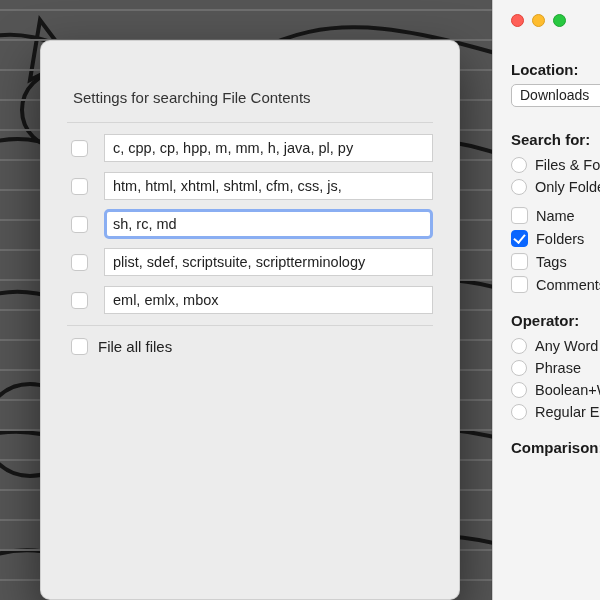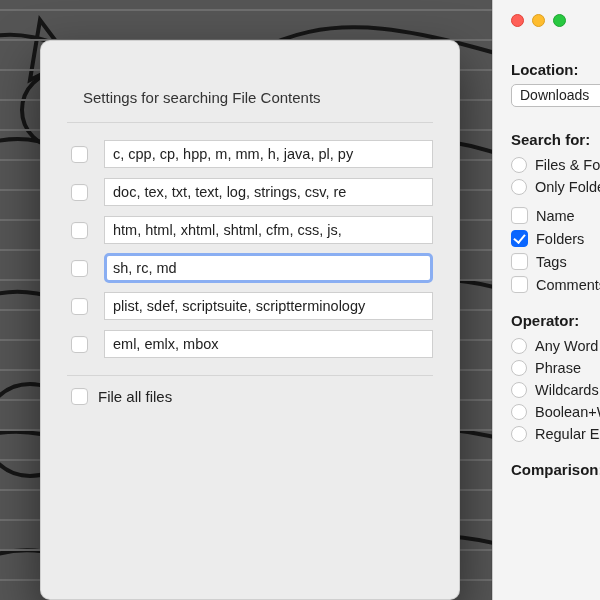--- a/index.html
+++ b/index.html
@@ -30,26 +30,26 @@
     background: #ececec;
     border-radius: 10px;
     box-shadow: 0 20px 50px rgba(0,0,0,0.5);
     padding: 48px 26px 20px 26px;
     border: 1px solid rgba(0,0,0,0.12);
   }
   .settings-title {
     font-size: 15px;
     color: #333;
     margin-bottom: 16px;
-    margin-left: 16px;
+    margin-left: 6px;
   }
   .ext-list {
     border-top: 1px solid #d5d5d5;
     border-bottom: 1px solid #d5d5d5;
-    padding: 12px 0;
+    padding: 6px 0;
   }
   .ext-row {
     display: flex;
     align-items: center;
     gap: 16px;
     padding: 5px 0 5px 4px;
   }
   .mac-checkbox {
     width: 17px; height: 17px;
     border: 1px solid #c8c8c8;
@@ -196,24 +196,20 @@
 
 <div class="settings-window">
   <div class="settings-title">Settings for searching File Contents</div>
   <div class="ext-list">
       <div class="ext-row">
         <div class="mac-checkbox"></div>
         <input type="text" class="ext-input" value="c, cpp, cp, hpp, m, mm, h, java, pl, py" style="">
       </div>
       <div class="ext-row">
         <div class="mac-checkbox"></div>
-        <input type="text" class="ext-input" value="doc, tex, txt, text, log, strings, csv, re" style="">
-      </div>
-      <div class="ext-row">
-        <div class="mac-checkbox"></div>
         <input type="text" class="ext-input" value="htm, html, xhtml, shtml, cfm, css, js," style="">
       </div>
       <div class="ext-row">
         <div class="mac-checkbox"></div>
         <input type="text" class="ext-input focused" value="sh, rc, md" style="">
       </div>
       <div class="ext-row">
         <div class="mac-checkbox"></div>
         <input type="text" class="ext-input" value="plist, sdef, scriptsuite, scriptterminology" style="">
       </div>
@@ -276,24 +272,20 @@
       <div class="opt-row">
         <div class="mac-radio"></div>
         <span class="opt-label">Any Word</span>
       </div>
       <div class="opt-row">
         <div class="mac-radio"></div>
         <span class="opt-label">Phrase</span>
       </div>
       <div class="opt-row">
         <div class="mac-radio"></div>
-        <span class="opt-label">Wildcards</span>
-      </div>
-      <div class="opt-row">
-        <div class="mac-radio"></div>
         <span class="opt-label">Boolean+Wildcards</span>
       </div>
       <div class="opt-row">
         <div class="mac-radio"></div>
         <span class="opt-label">Regular Expression</span>
       </div>
     </div>
 
   <div class="section-label" style="margin-top:16px">Comparison:</div>
 </div>

